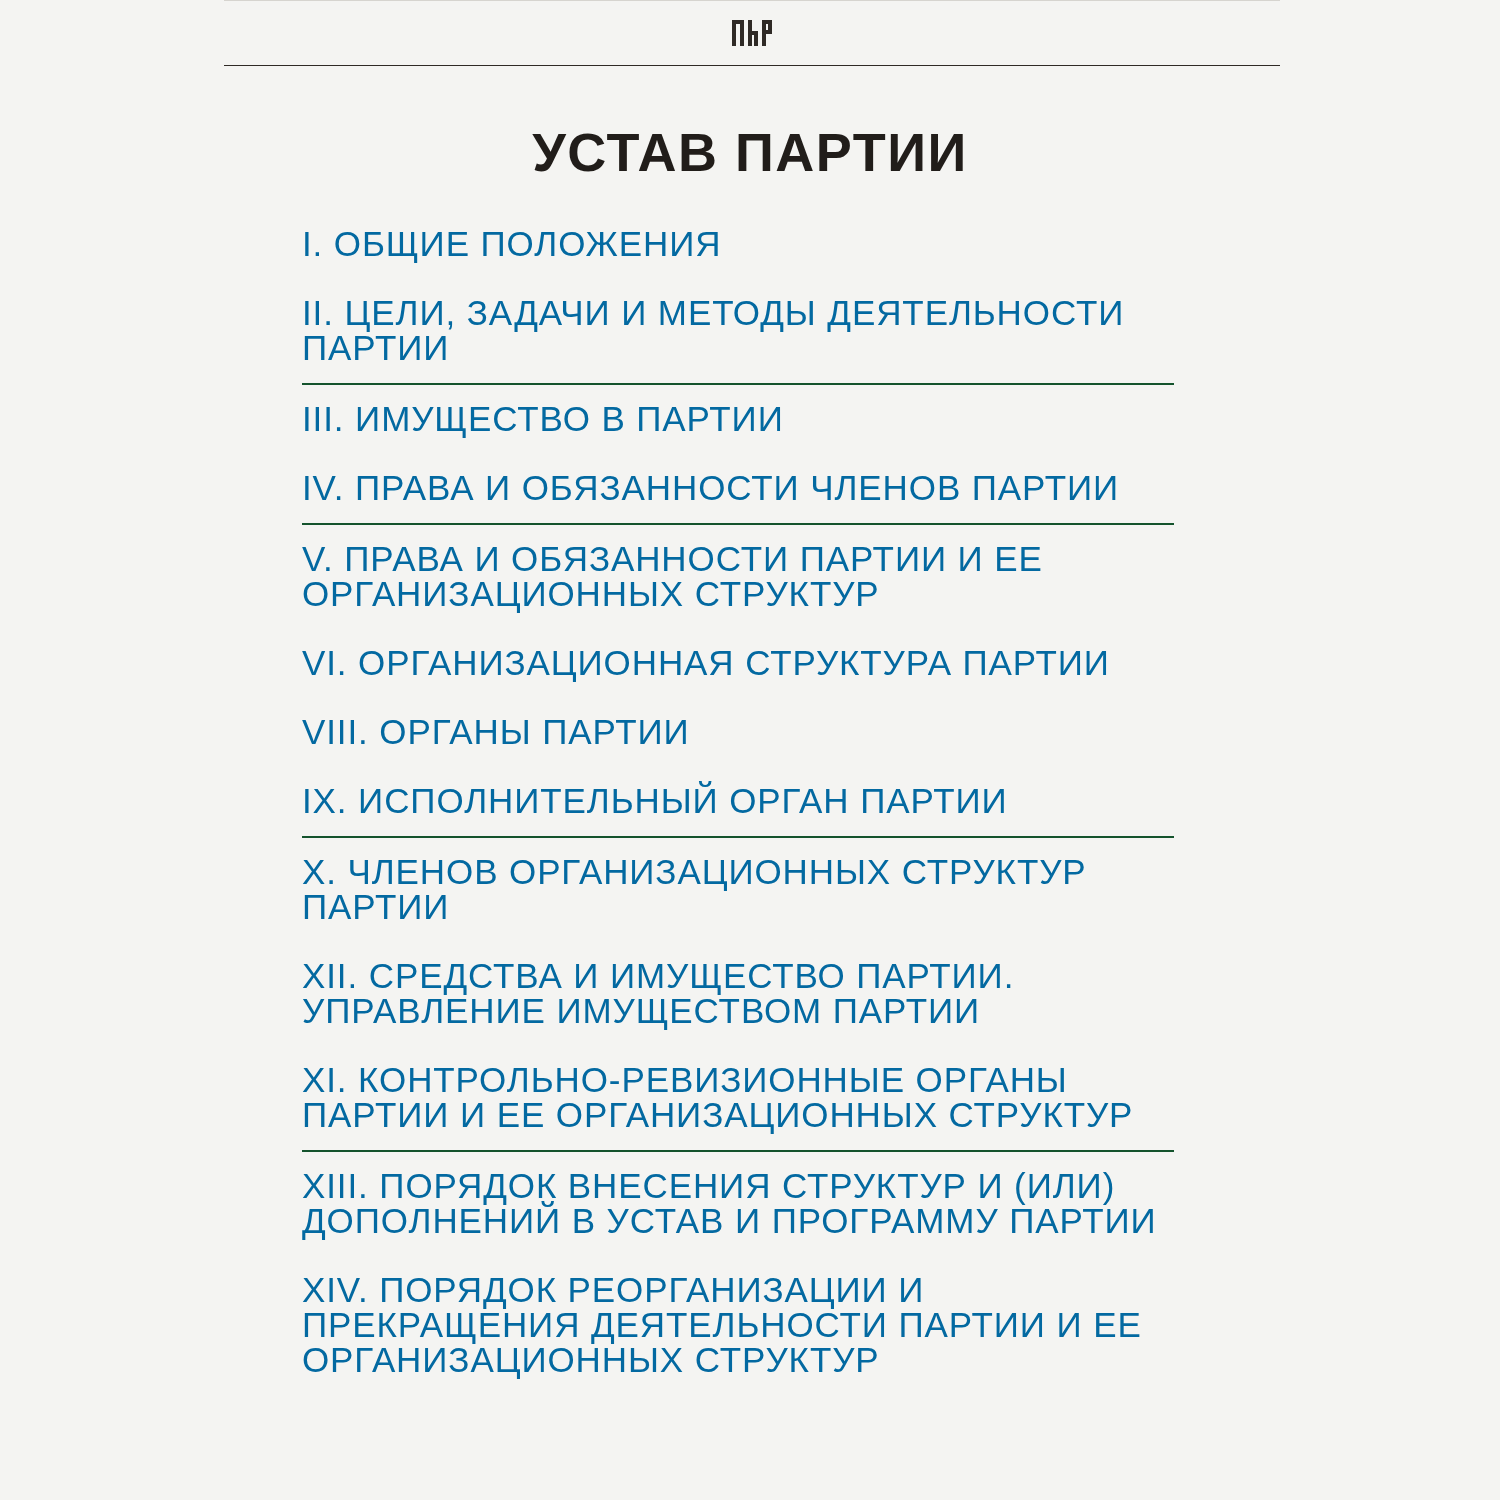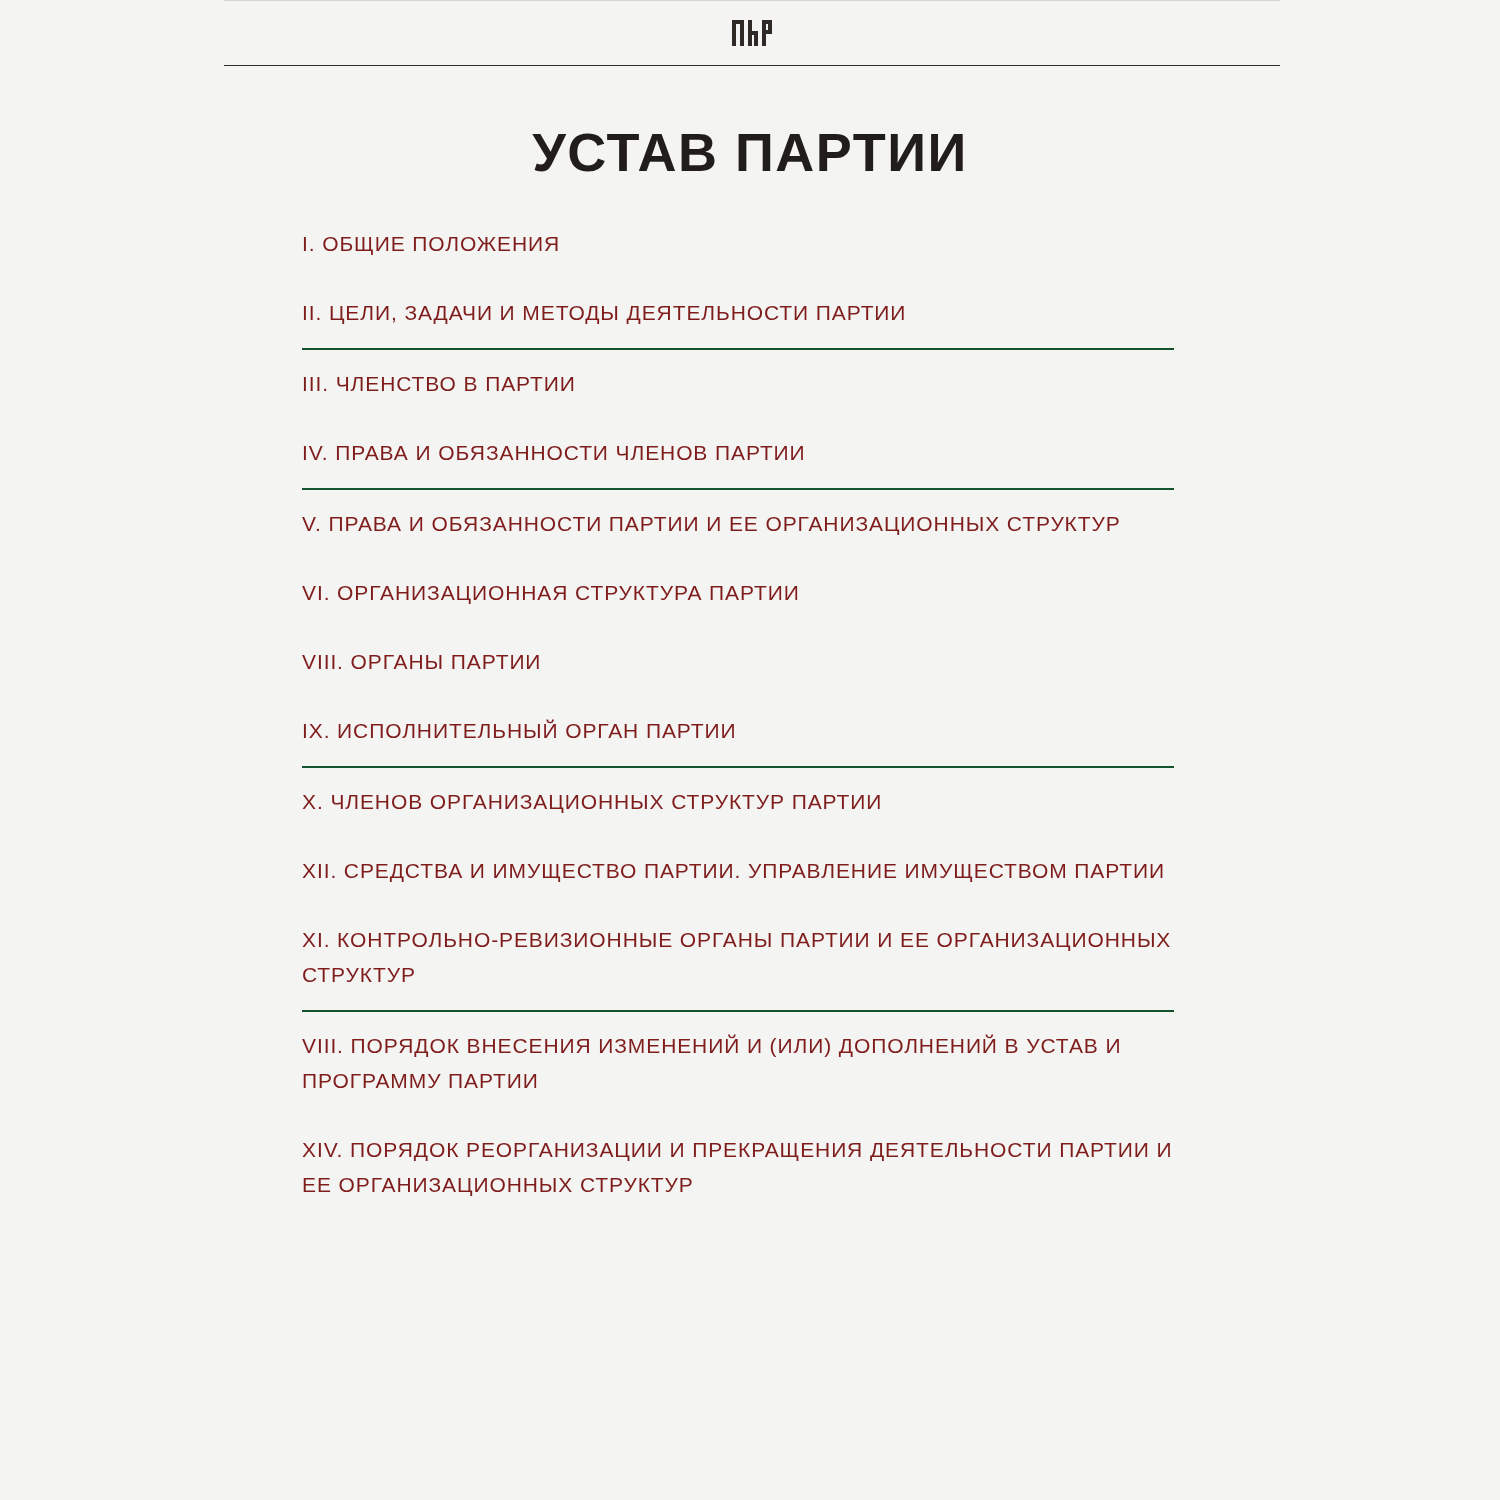--- a/index.html
+++ b/index.html
@@ -69,24 +69,24 @@
 
   .toc {
     position: absolute;
     top: 210px;
     left: 302px;
     width: 872px;
   }
 
   .toc-item {
     padding: 16px 0 18px 0;
-    font-size: 21px;
+    font-size: 35px;
     line-height: 35px;
     letter-spacing: 0.9px;
-    color: #7f1d1d;
+    color: #0369a1;
     cursor: pointer;
   }
 
   .toc-item.ruled {
     border-bottom: 2px solid #14532d;
   }
 </style>
 </head>
 <body>
 
@@ -119,21 +119,21 @@
 
     <div class="toc-item">
       <span>I. ОБЩИЕ ПОЛОЖЕНИЯ</span>
     </div>
 
     <div class="toc-item ruled">
       <span>II. ЦЕЛИ, ЗАДАЧИ И МЕТОДЫ ДЕЯТЕЛЬНОСТИ ПАРТИИ</span>
     </div>
 
     <div class="toc-item">
-      <span>III. ЧЛЕНСТВО В ПАРТИИ</span>
+      <span>III. ИМУЩЕСТВО В ПАРТИИ</span>
     </div>
 
     <div class="toc-item ruled">
       <span>IV. ПРАВА И ОБЯЗАННОСТИ ЧЛЕНОВ ПАРТИИ</span>
     </div>
 
     <div class="toc-item">
       <span>V. ПРАВА И ОБЯЗАННОСТИ ПАРТИИ И ЕЕ ОРГАНИЗАЦИОННЫХ СТРУКТУР</span>
     </div>
 
@@ -156,21 +156,21 @@
 
     <div class="toc-item">
       <span>XII. СРЕДСТВА И ИМУЩЕСТВО ПАРТИИ. УПРАВЛЕНИЕ ИМУЩЕСТВОМ ПАРТИИ</span>
     </div>
 
     <div class="toc-item ruled">
       <span>XI. КОНТРОЛЬНО-РЕВИЗИОННЫЕ ОРГАНЫ ПАРТИИ И ЕЕ ОРГАНИЗАЦИОННЫХ СТРУКТУР</span>
     </div>
 
     <div class="toc-item">
-      <span>VIII. ПОРЯДОК ВНЕСЕНИЯ ИЗМЕНЕНИЙ И (ИЛИ) ДОПОЛНЕНИЙ В УСТАВ И ПРОГРАММУ ПАРТИИ</span>
+      <span>XIII. ПОРЯДОК ВНЕСЕНИЯ СТРУКТУР И (ИЛИ) ДОПОЛНЕНИЙ В УСТАВ И ПРОГРАММУ ПАРТИИ</span>
     </div>
 
     <div class="toc-item">
       <span>XIV. ПОРЯДОК РЕОРГАНИЗАЦИИ И ПРЕКРАЩЕНИЯ ДЕЯТЕЛЬНОСТИ ПАРТИИ И ЕЕ ОРГАНИЗАЦИОННЫХ СТРУКТУР</span>
     </div>
 
   </div>
 </div>
 
 </body></html>

